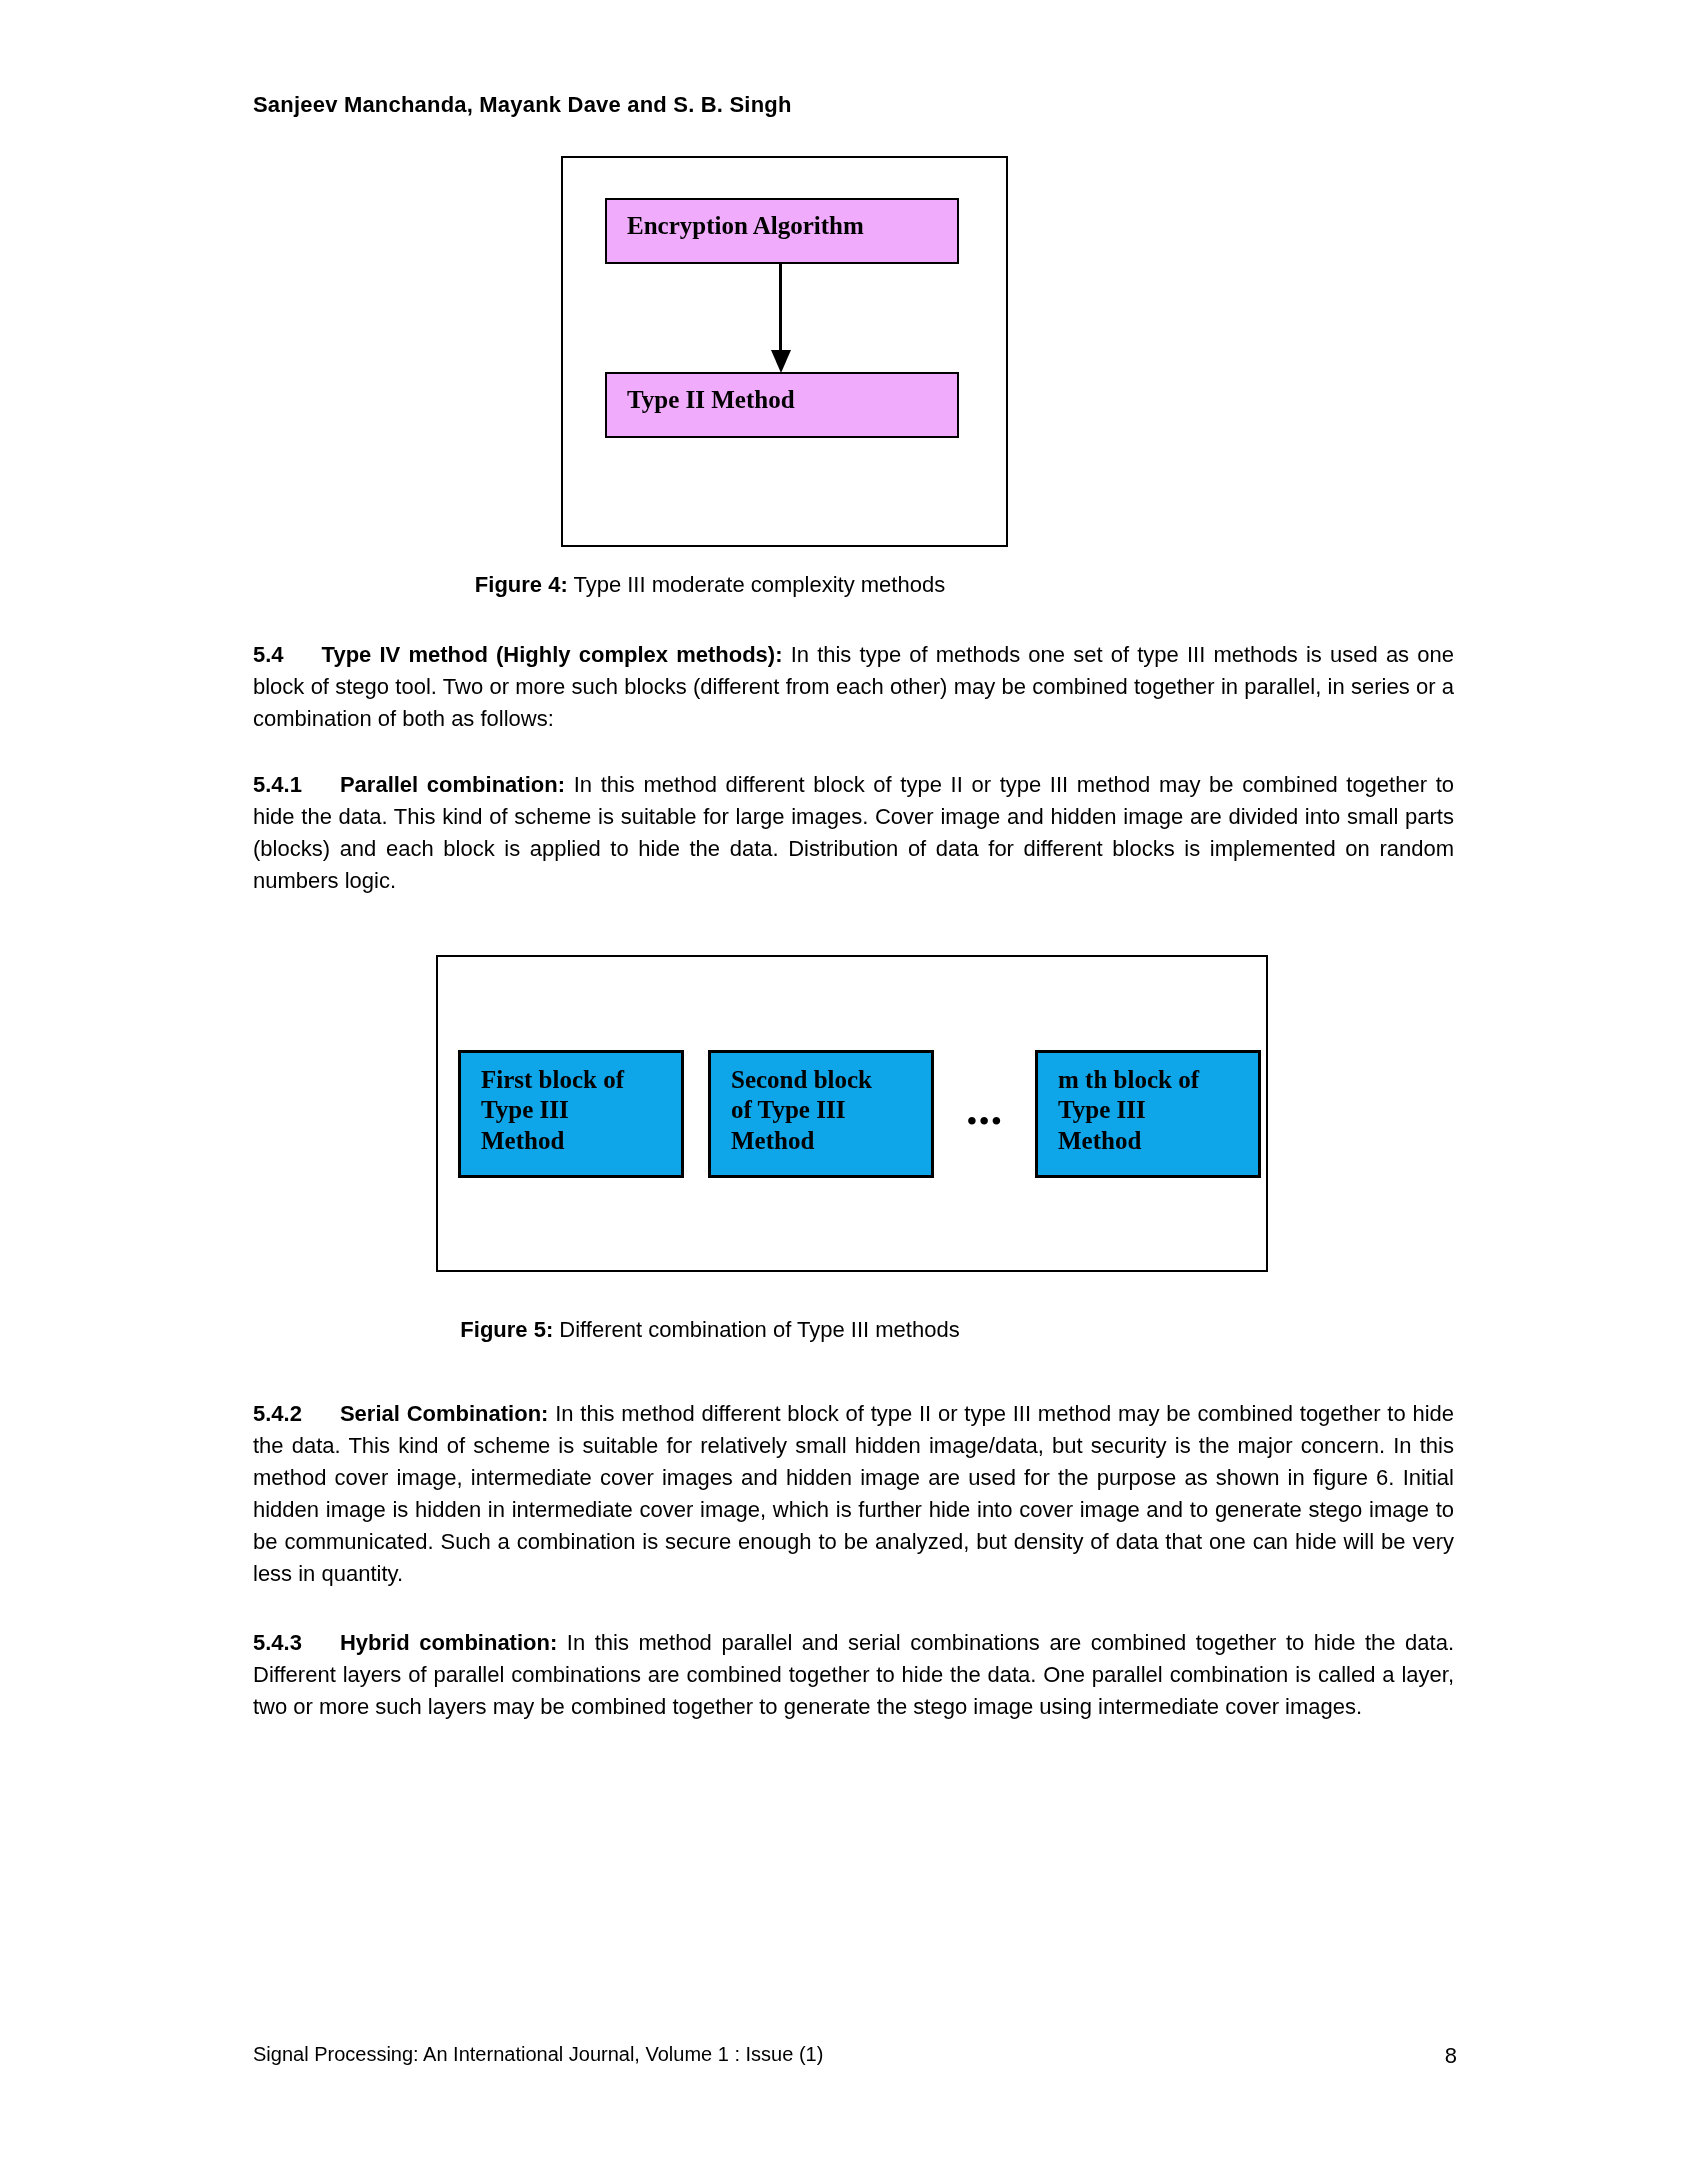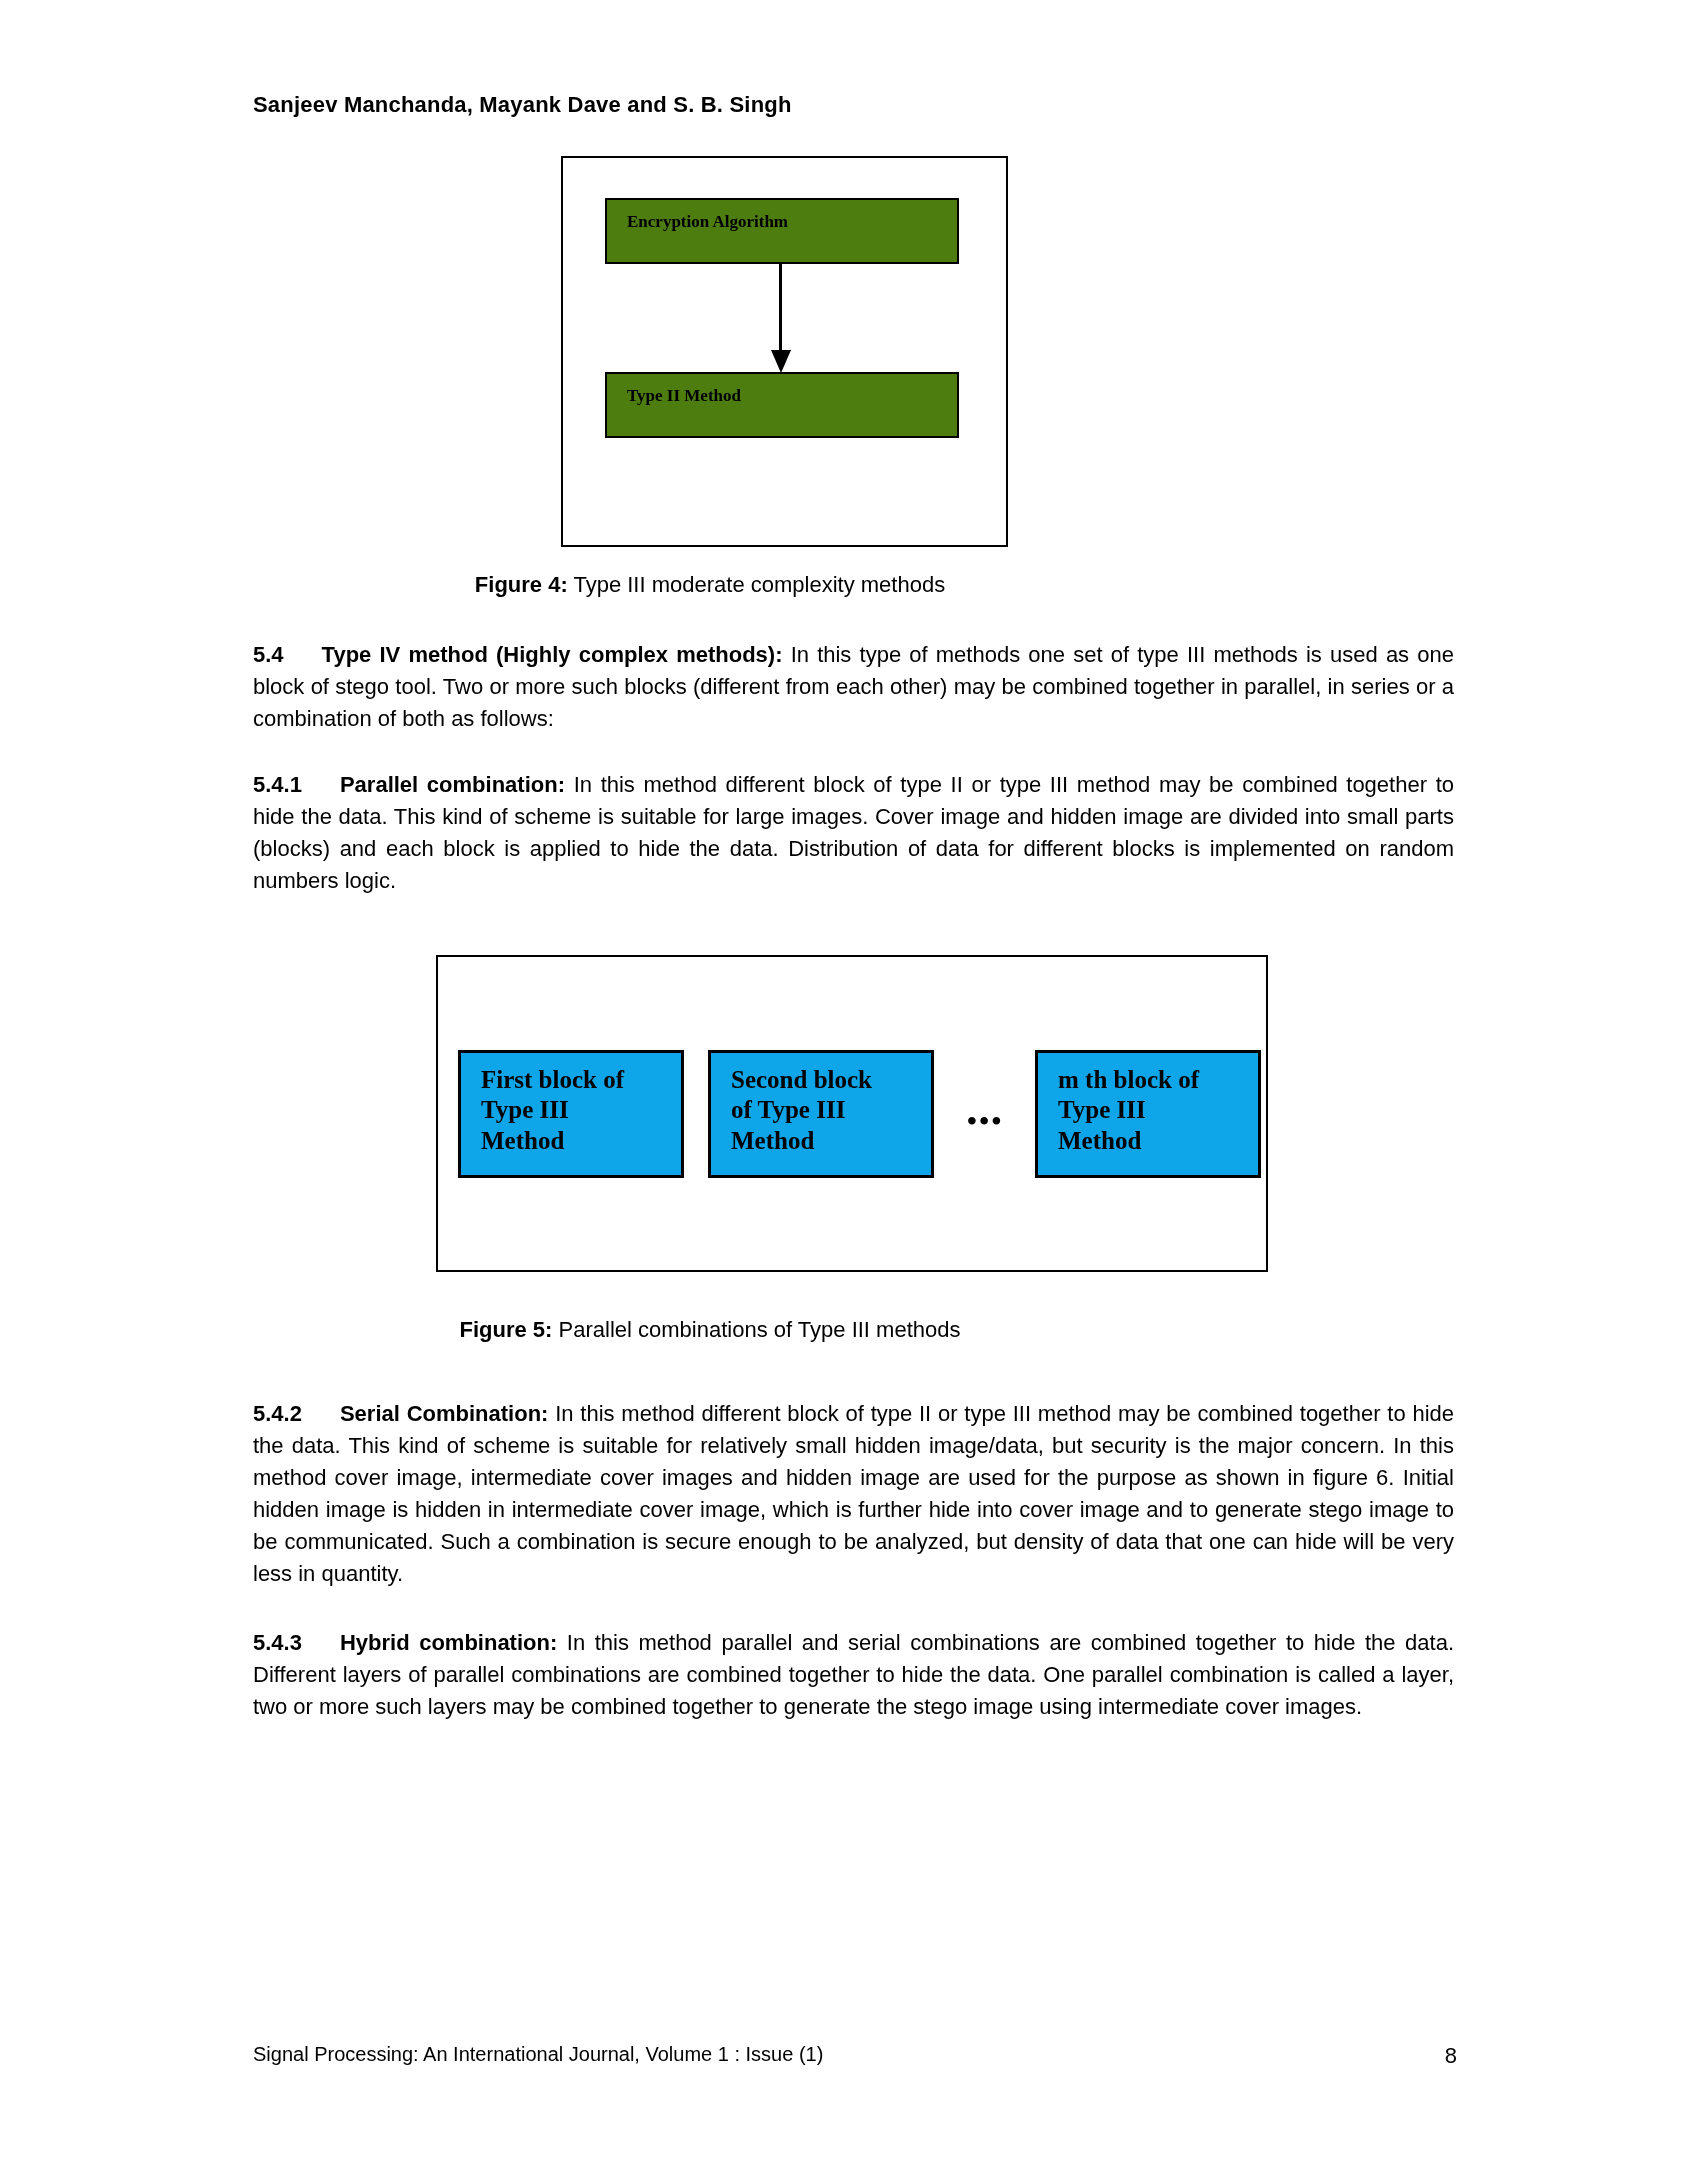--- a/index.html
+++ b/index.html
@@ -47,24 +47,24 @@
     left: 0; top: 0;
     width: 100%;
     height: 100%;
     border: 2.5px solid #000;
     box-sizing: border-box;
   }
   .fig4-box {
     position: absolute;
     border: 2.5px solid #000;
     box-sizing: border-box;
-    background: #4d7c0f;
+    background: #f0abfc;
     font-family: "Liberation Serif", serif;
     font-weight: bold;
-    font-size: 17px;
+    font-size: 25px;
     padding-left: 20px;
     display: flex;
     align-items: flex-start;
     padding-top: 11.5px;
   }
   .fig4-box-1 {
     left: 44px;
     top: 42px;
     width: 354px;
     height: 66px;
@@ -235,21 +235,21 @@
     <div class="fig5-ellipsis">•••</div>
 
     <div class="fig5-box fig5-box-3">
       <div>m th block of</div>
       <div>Type III</div>
       <div>Method</div>
     </div>
   </div>
 
   <div class="caption caption-fig5">
-    <b>Figure 5:</b><span> Parallel combinations of Type III methods</span>
+    <b>Figure 5:</b><span> Different combination of Type III methods</span>
   </div>
 
   <div class="para para-542">
     <span class="num">5.4.2</span><span class="numgap"></span><b>Serial Combination:</b><span> In this method different block of type II or type III method may be combined together to hide the data. This kind of scheme is suitable for relatively small hidden image/data, but security is the major concern. In this method cover image, intermediate cover images and hidden image are used for the purpose as shown in figure 6. Initial hidden image is hidden in intermediate cover image, which is further hide into cover image and to generate stego image to be communicated. Such a combination is secure enough to be analyzed, but density of data that one can hide will be very less in quantity.</span>
   </div>
 
   <div class="para para-543">
     <span class="num">5.4.3</span><span class="numgap"></span><b>Hybrid combination:</b><span> In this method parallel and serial combinations are combined together to hide the data. Different layers of parallel combinations are combined together to hide the data. One parallel combination is called a layer, two or more such layers may be combined together to generate the stego image using intermediate cover images.</span>
   </div>
 

